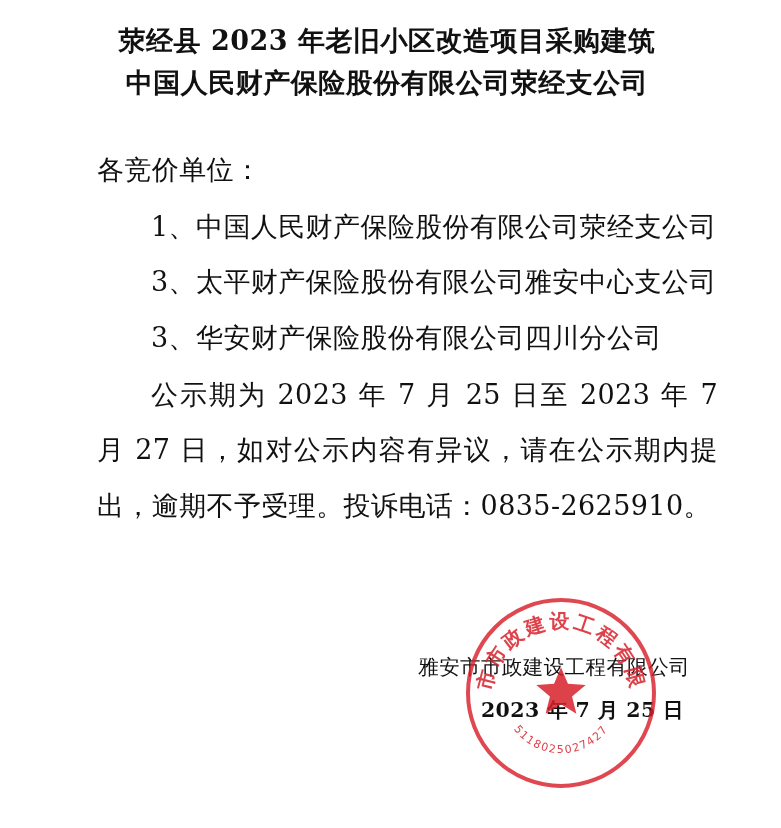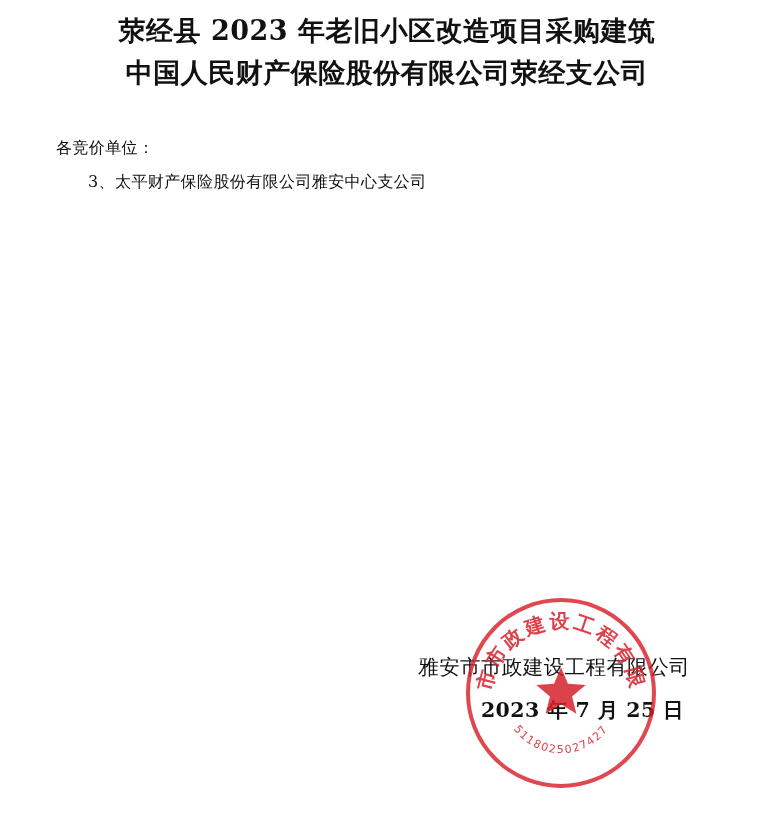--- a/index.html
+++ b/index.html
@@ -13,41 +13,42 @@
     font-family: "DejaVu Serif", "Liberation Serif", serif;
     color: #111111;
     position: relative;
     overflow: hidden;
   }
   .page {
     position: relative;
     width: 774px;
     height: 828px;
     box-sizing: border-box;
-    padding: 10px 56px 0 56px;
+    padding: 20px 56px 0 56px;
   }
   .doc-title {
     text-align: center;
     font-size: 27px;
     font-weight: bold;
     line-height: 1.55;
     letter-spacing: 0.5px;
     margin: 0 auto;
     padding: 0 6px;
     width: 620px;
   }
   .title-line {
     display: block;
     white-space: nowrap;
   }
   .body-block {
     margin-top: 38px;
-    font-size: 16px;
+    font-size: 27px;
     line-height: 2.05;
     letter-spacing: 0.4px;
+    margin-left: 41px;
   }
   .salutation {
     margin: 0 0 2px 0;
     text-align: left;
   }
   .para {
     margin: 0;
     text-align: justify;
     text-align-last: left;
     text-indent: 2em;
@@ -133,22 +134,25 @@
   <div class="doc-title">
     <span class="title-line">荥经县 2023 年老旧小区改造项目采购建筑</span>
     <span class="title-line">中国人民财产保险股份有限公司荥经支公司</span>
   </div>
 
   <div class="body-block">
 
     <p class="salutation">各竞价单位：</p>
 
 
+    <p class="list-item para-gap">1、中国人民财产保险股份有限公司荥经支公司</p>
     <p class="list-item">3、太平财产保险股份有限公司雅安中心支公司</p>
+    <p class="list-item">3、华安财产保险股份有限公司四川分公司</p>
 
+    <p class="para para-gap">公示期为 2023 年 7 月 25 日至 2023 年 7 月 27 日，如对公示内容有异议，请在公示期内提出，逾期不予受理。投诉电话：0835-2625910。</p>
 
   </div>
 
   <div class="signature">
     <span class="sig-line">雅安市市政建设工程有限公司</span>
     <span class="sig-line sig-date">2023 年 7 月 25 日</span>
   </div>
 
   <div class="seal">
     <div class="seal-ring"></div>

